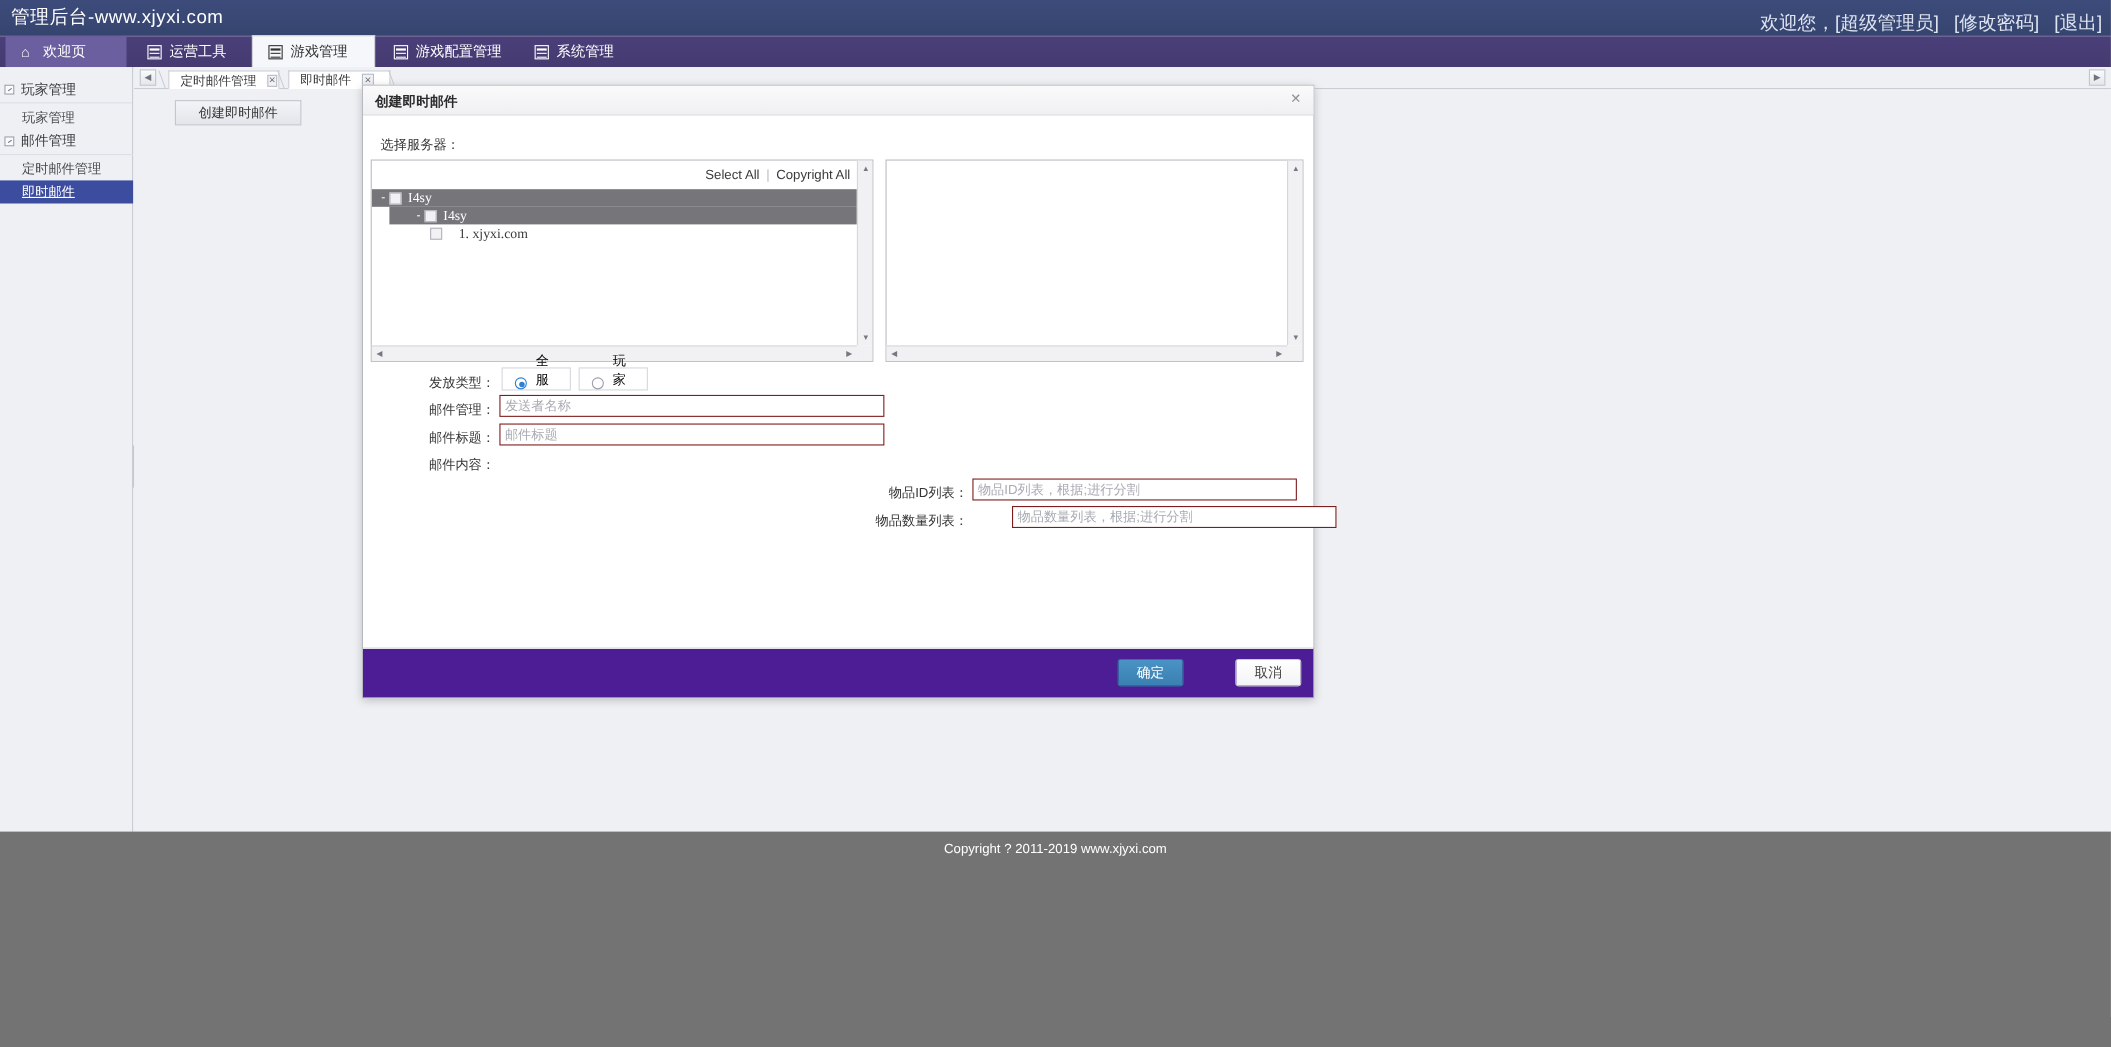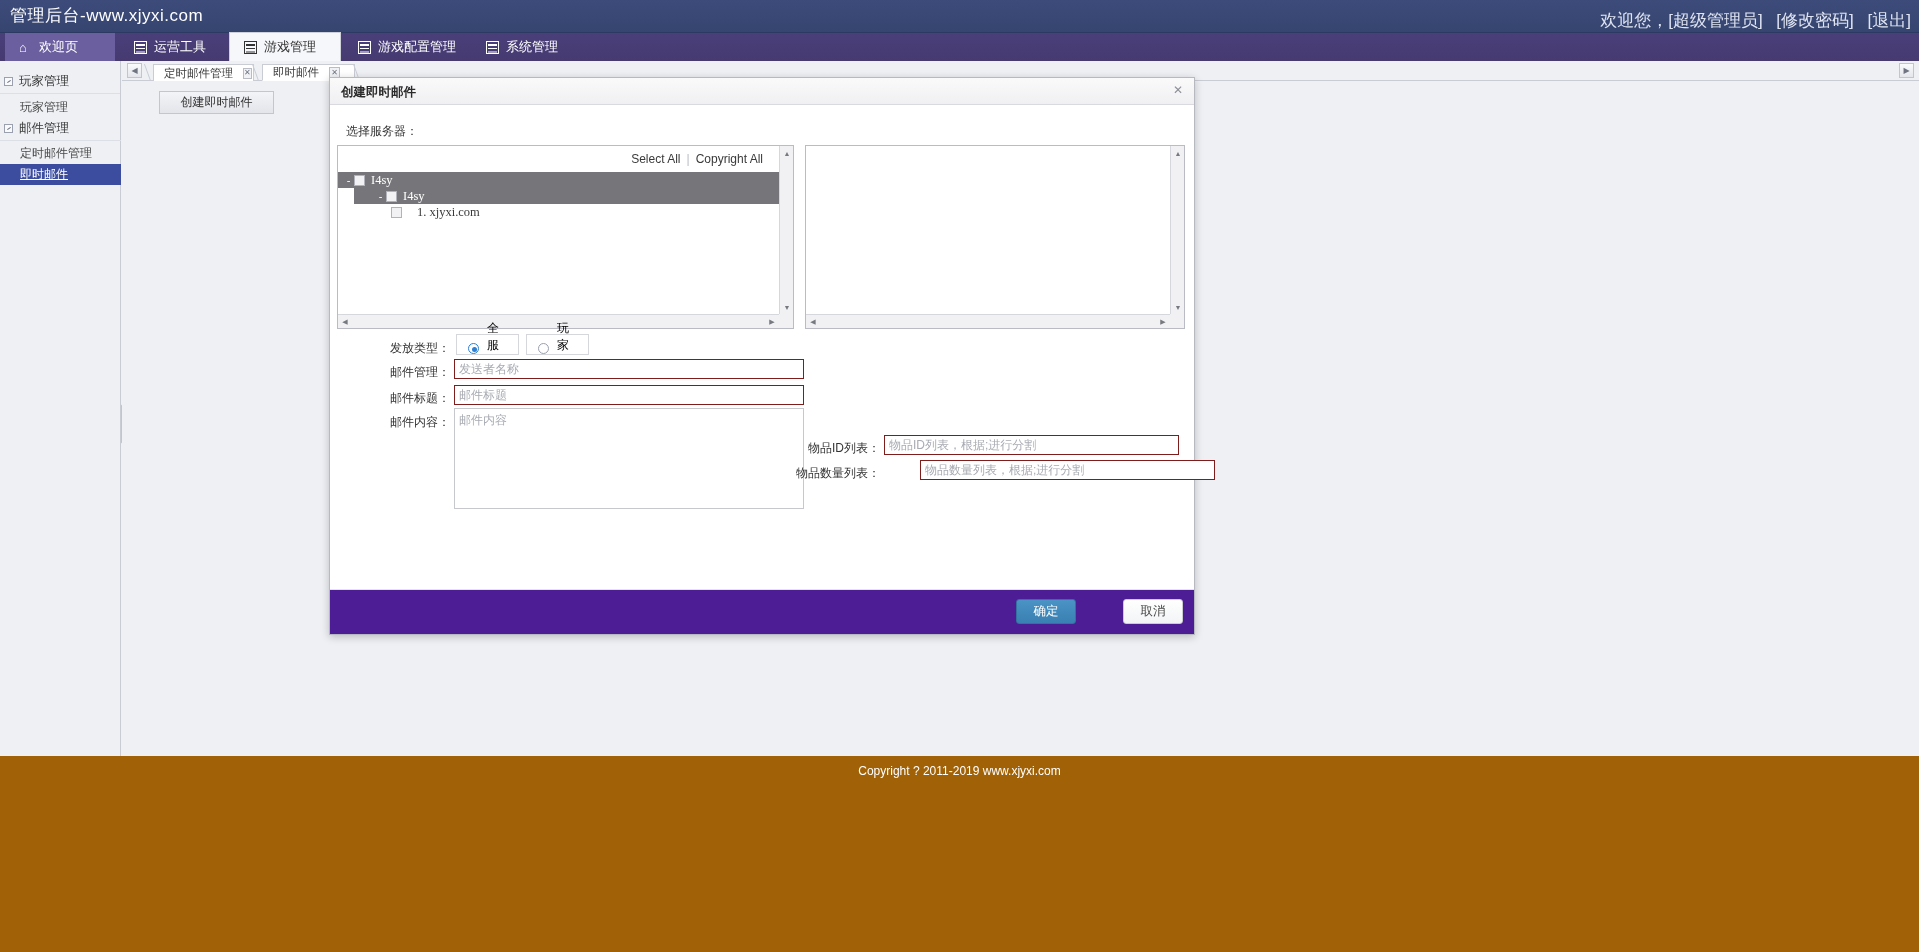--- a/index.html
+++ b/index.html
@@ -195,21 +195,21 @@
     position: absolute; top: 67px; height: 119px;
     background: #ffffff;
     border: 1px solid #b9bcc4;
   }
   #panel-left  { left: 7px;   width: 457px; height: 184px; }
   #panel-right { left: 475px; width: 380px; height: 184px; }
 
   .panel-inner { position: absolute; left: 0; top: 0; right: 14px; bottom: 14px; overflow: hidden; }
 
   .selectall-row {
-    position: absolute; right: 16px; top: 6px;
+    position: absolute; right: 6px; top: 6px;
     font-size: 12px; color: #3a3a3a;
     display: flex; align-items: center; gap: 6px;
   }
   .selectall-row .sep { color: #b9bcc4; }
   .selectall-row span.lk { cursor: pointer; }
 
   .tree { position: absolute; left: 0; top: 26px; right: 0; }
   .tnode {
     height: 16px; display: flex; align-items: center;
     font-size: 12px; white-space: nowrap;
@@ -297,21 +297,21 @@
   }
   #btn-cancel {
     right: 11px; width: 60px;
     background: linear-gradient(to bottom, #ffffff, #f3f4f6);
     border: 1px solid #cbccd2; color: #444;
   }
 
   
   #footer {
     position: absolute; left: 0; top: 756px; width: 1919px; height: 196px;
-    background: #a16207;
+    background: #737373;
     color: #ffffff; font-size: 12px;
     text-align: center;
   }
   #footer-text { position: absolute; left: 0; top: 8px; width: 1919px; }
 </style>
 </head>
 <body>
 
 <div id="topbar">
   <div id="app-title">管理后台-www.xjyxi.com</div>
@@ -462,21 +462,20 @@
     <span>玩家</span>
   </div>
 
   <div class="flabel" style="left:12px;top:286px;">邮件管理：</div>
   <input class="txtin" style="left: 124px; top: 281px; width: 350px;" placeholder="发送者名称">
 
   <div class="flabel" style="left:12px;top:312px;">邮件标题：</div>
   <input class="txtin" style="left: 124px; top: 307px; width: 350px;" placeholder="邮件标题">
 
   <div class="flabel" style="left:12px;top:336px;">邮件内容：</div>
-  <textarea class="txtarea" style="left: 124px; top: 330px; width: 350px; height: 101px;" placeholder="邮件内容"></textarea>
 
   <div class="flabel" style="left:390px;top:362px;width:160px;">物品ID列表：</div>
   <input class="txtin" style="left: 554px; top: 357px; width: 295px;" placeholder="物品ID列表，根据;进行分割">
 
   <div class="flabel" style="left:390px;top:387px;width:160px;">物品数量列表：</div>
   <input class="txtin" style="left: 554px; top: 382px; width: 295px; margin-left: 36px;" placeholder="物品数量列表，根据;进行分割">
 
   <div id="dlg-footer">
     <div class="btn" id="btn-ok">
       <span>确定</span>

